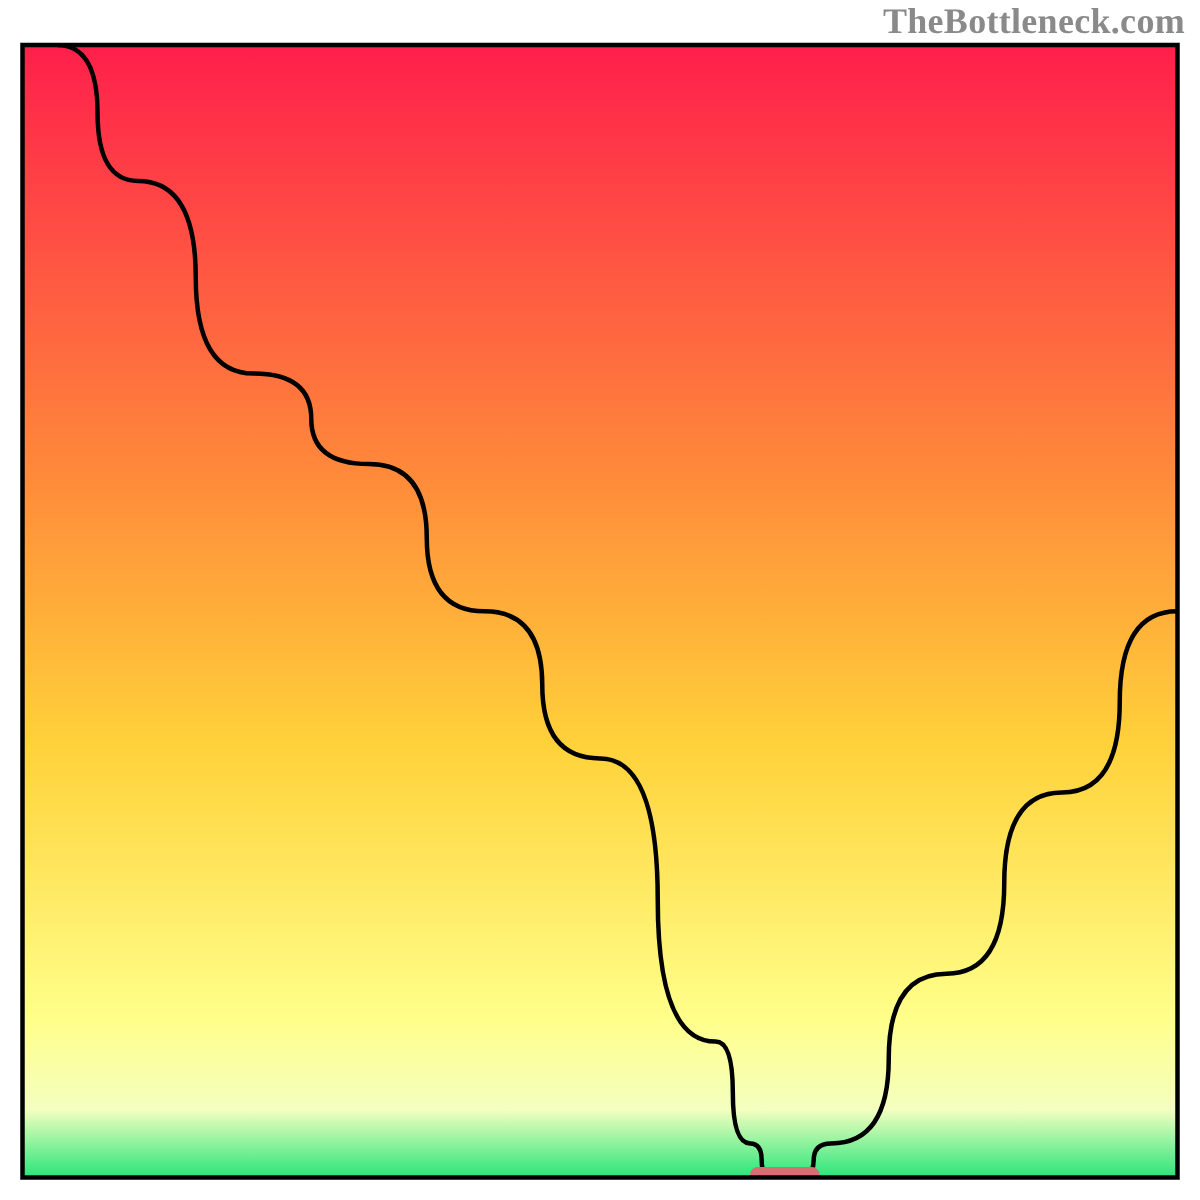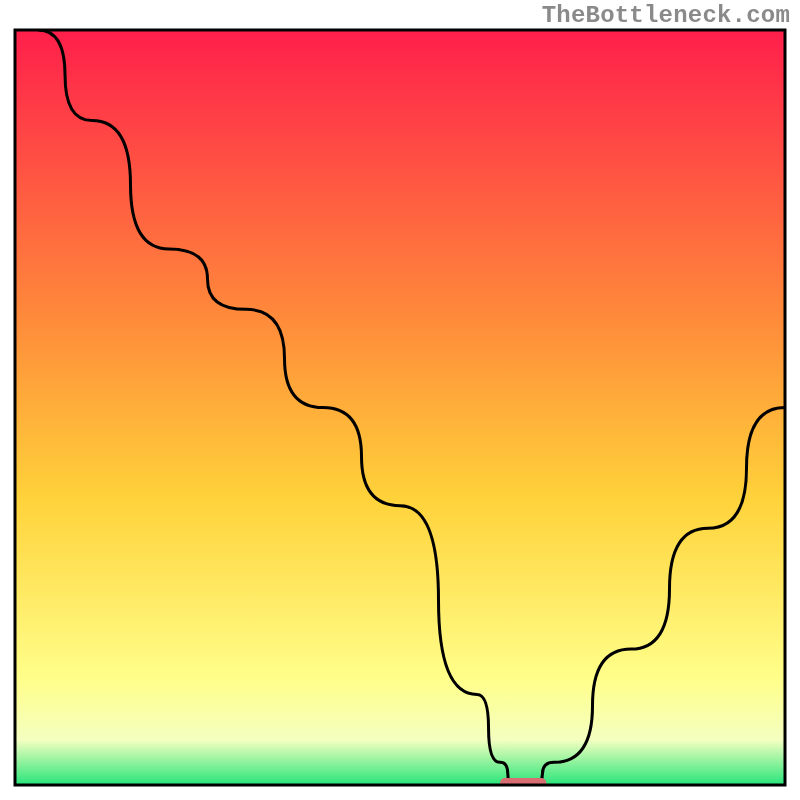--- a/index.html
+++ b/index.html
@@ -12,21 +12,21 @@
   }
   .chart-wrap {
     position: relative;
     width: 800px;
     height: 800px;
   }
   .watermark {
     position: absolute;
     top: 2px;
     right: 10px;
-    font-family: Liberation Mono, monospace;
+    font-family: Liberation Serif, serif;
     font-size: 24px;
     font-weight: 600;
     color: #8a8a8a;
     letter-spacing: 0.2px;
     z-index: 5;
     user-select: none;
   }
   svg.plot {
     position: absolute;
     left: 0;

